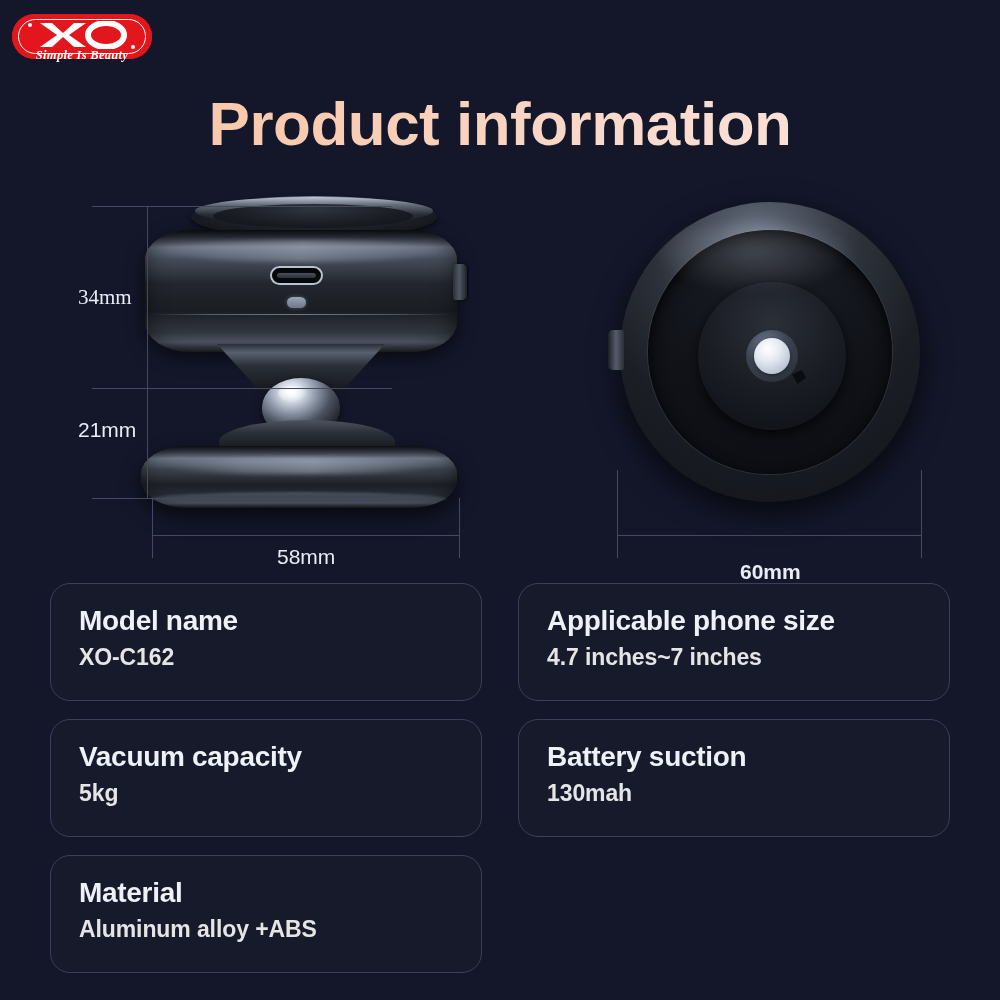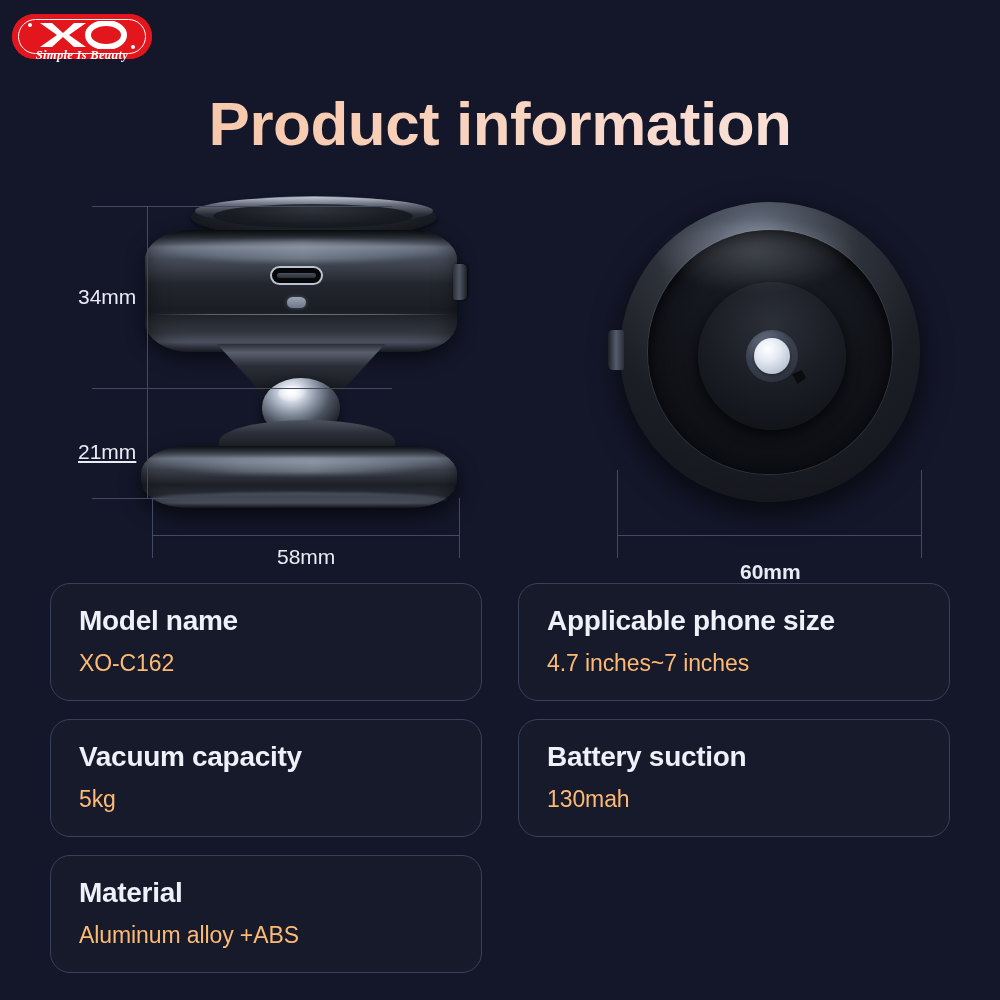--- a/index.html
+++ b/index.html
@@ -229,22 +229,22 @@
     border:1px solid #39405a;
     border-radius:20px;
     background:#171a2b;
     padding:22px 28px 0 28px;
   }
   .spec-title {
     font-size:28px; font-weight:bold; color:#eef1f8; letter-spacing:-.3px;
     line-height:1.05; white-space:nowrap;
   }
   .spec-value {
-    margin-top:15px;
-    font-size:23px; color:#fdba74; font-weight:normal; letter-spacing:-.1px;
+    margin-top:9px;
+    font-size:23px; color:#e5e5e5; font-weight:bold; letter-spacing:-.1px;
     white-space:nowrap;
   }
 </style>
 </head>
 <body>
 
 <div id="logo-badge">
   <div id="logo-inner-frame"></div>
   <div id="logo-dot-tl"></div>
   <div id="logo-dot-br"></div>
@@ -291,22 +291,22 @@
   <div id="top-notch"></div>
   <div id="top-side-button"></div>
   <div id="top-gloss"></div>
 </div>
 
 <div class="dim-line dim-h" style="left:92px;  top:206px; width:300px;"></div>
 <div class="dim-line dim-h" style="left:92px;  top:388px; width:300px;"></div>
 <div class="dim-line dim-h" style="left:92px;  top:498px; width:300px;"></div>
 <div class="dim-line dim-v" style="left:147px; top:206px; height:292px;"></div>
 
-<div class="dim-label" style="left:78px; top:285px;">34mm</div>
-<div class="dim-label" style="left:78px; top:440px;text-decoration:underline;">21mm</div>
+<div class="dim-label" style="left:78px; top:285px;font-family:Liberation Serif, serif;">34mm</div>
+<div class="dim-label" style="left:78px; top:418px;">21mm</div>
 
 <div class="dim-line dim-v" style="left:152px; top:498px; height:60px;"></div>
 <div class="dim-line dim-v" style="left:459px; top:498px; height:60px;"></div>
 <div class="dim-line dim-h" style="left:152px; top:535px; width:307px;"></div>
 <div class="dim-label" style="left:277px; top:545px;text-align:center;">58mm</div>
 
 <div class="dim-line dim-v" style="left:617px; top:470px; height:88px;"></div>
 <div class="dim-line dim-v" style="left:921px; top:470px; height:88px;"></div>
 <div class="dim-line dim-h" style="left:617px; top:535px; width:304px;"></div>
 <div class="dim-label" style="left:740px; top:560px;font-weight:bold;">60mm</div>

